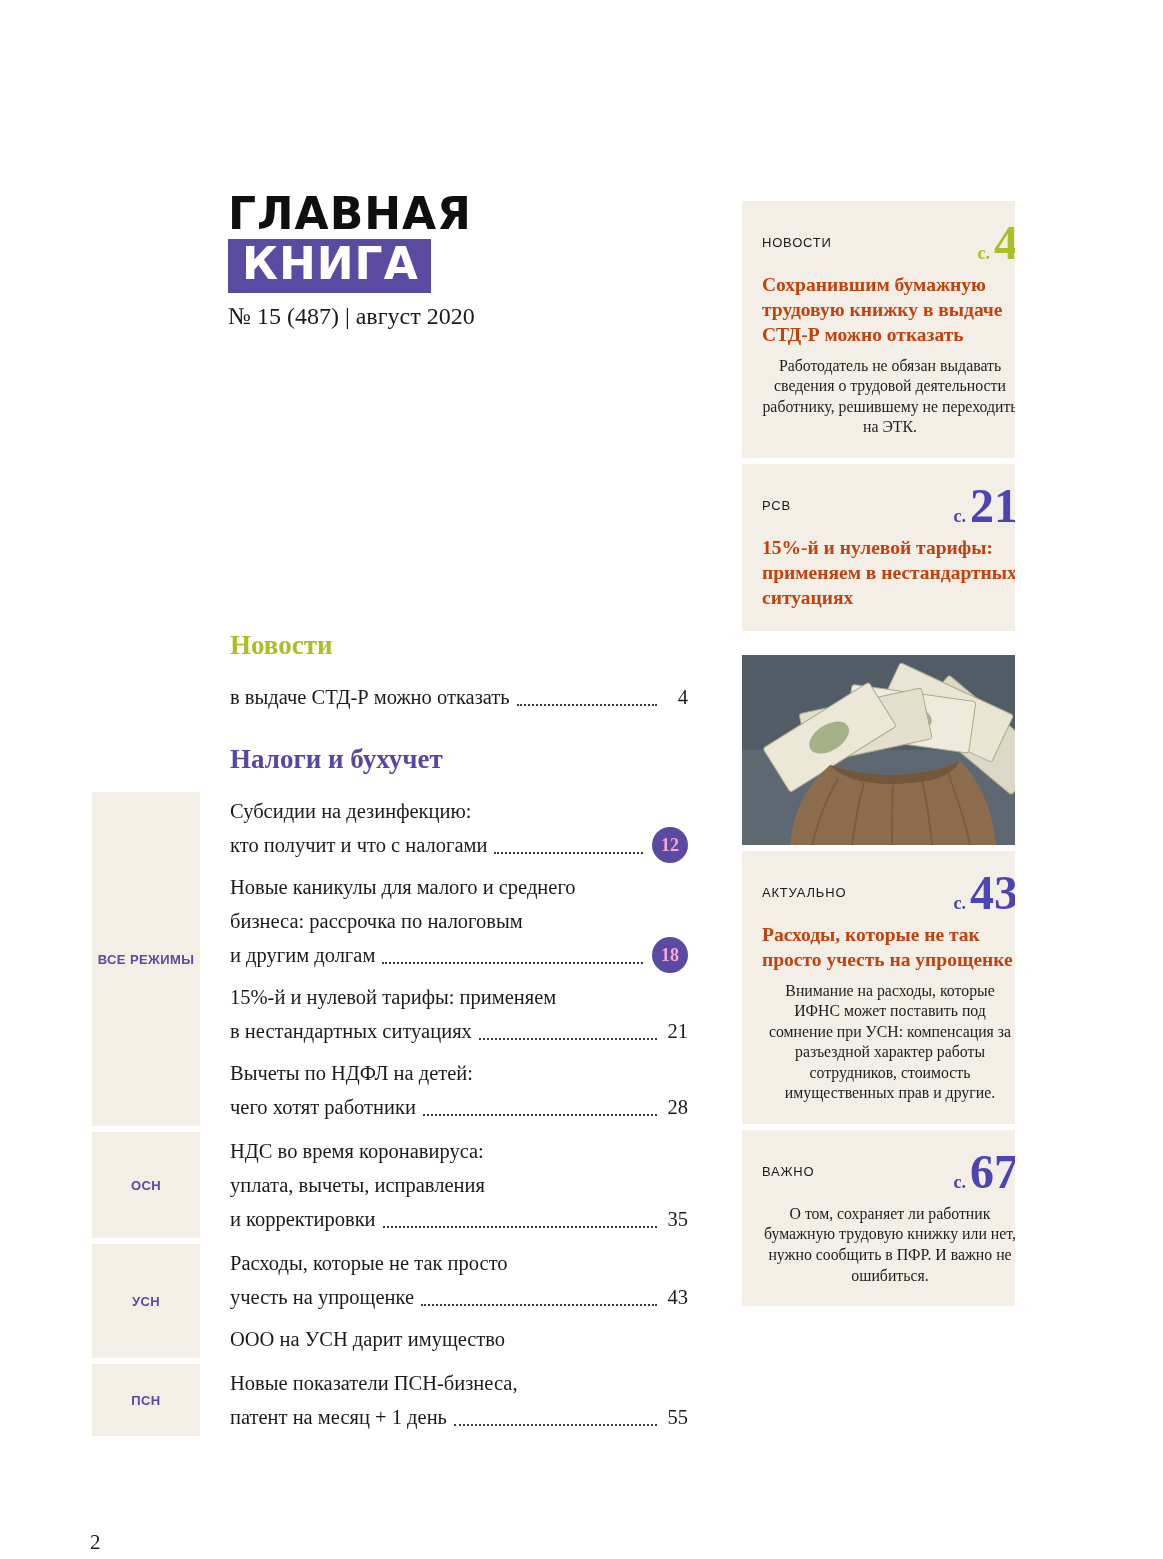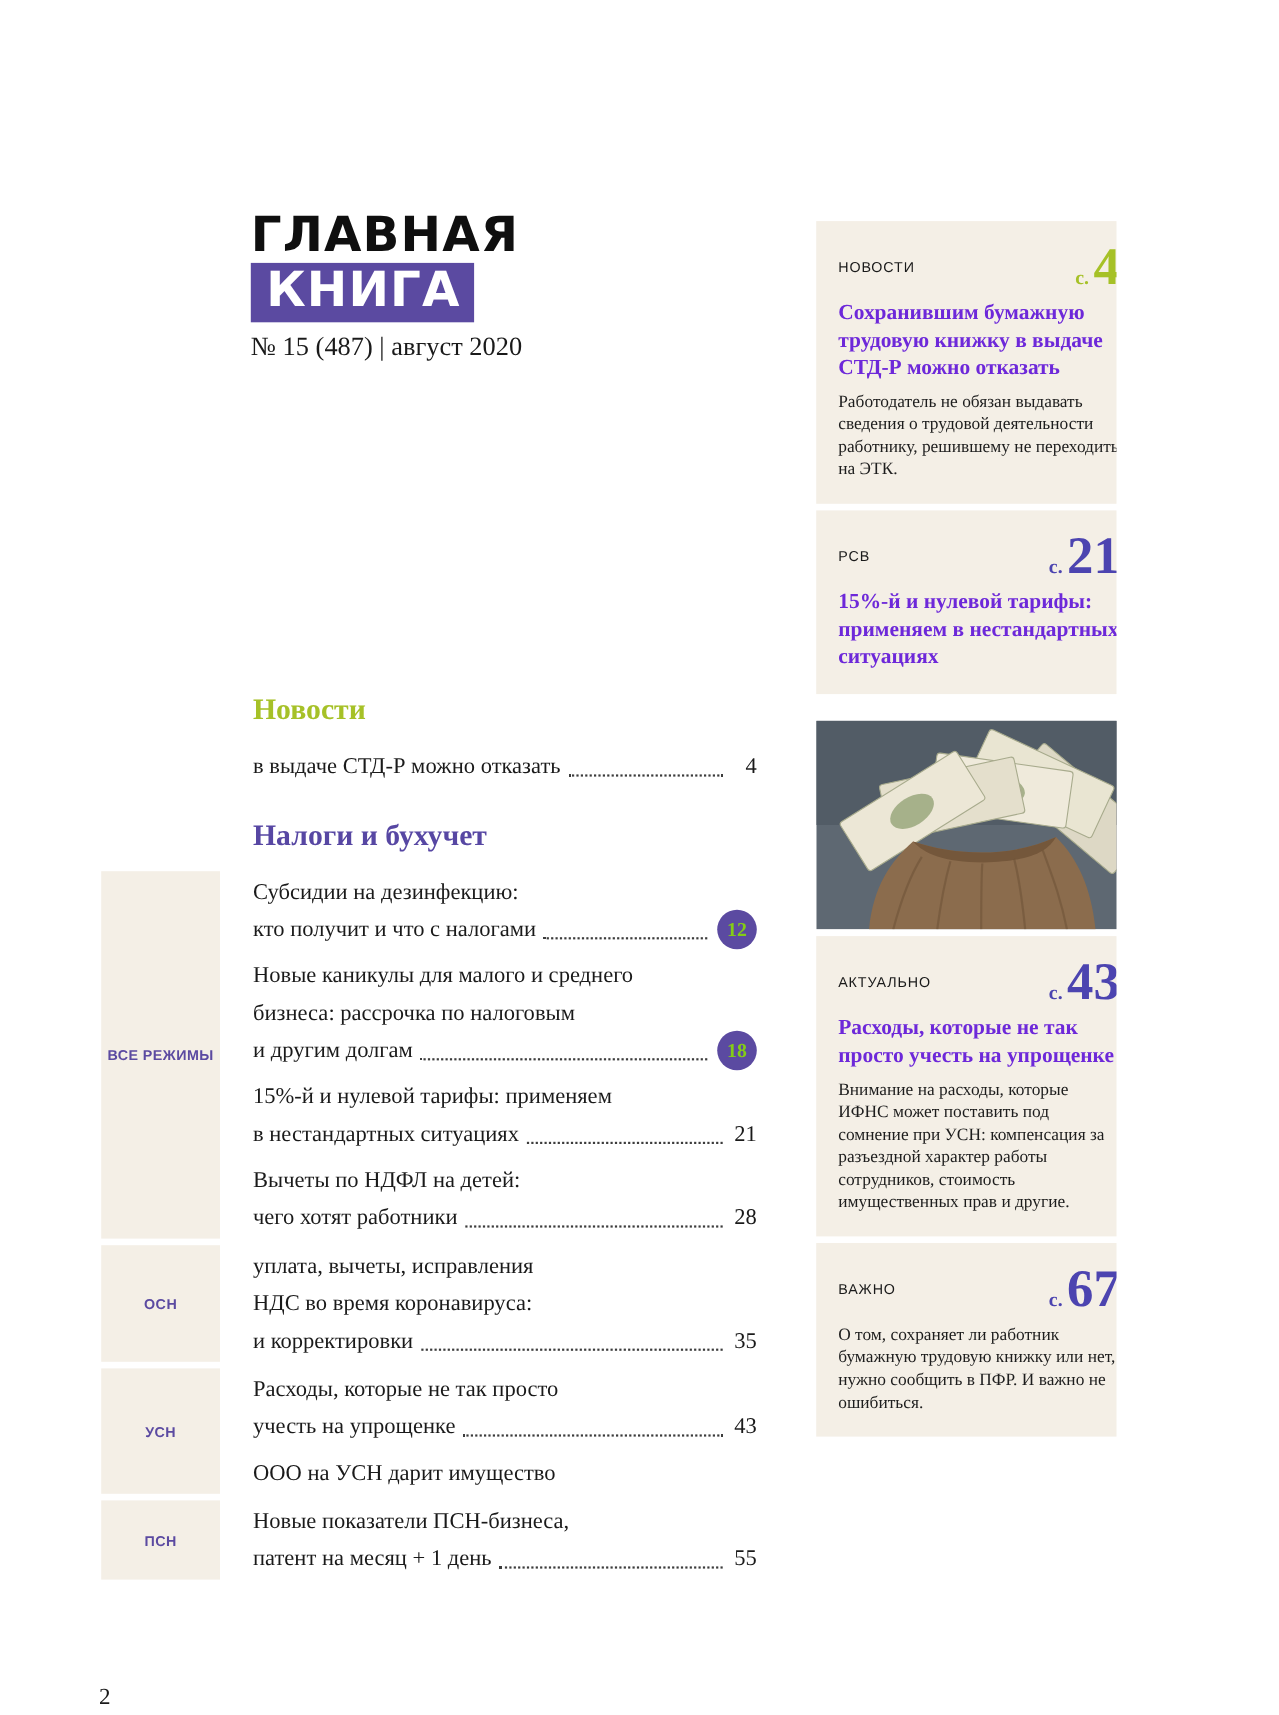--- a/index.html
+++ b/index.html
@@ -41,38 +41,38 @@
   .entry { margin-bottom:8px; }
   .entry:last-child { margin-bottom:0; }
   .entry-line { display:flex; align-items:baseline; font-size:20.5px; line-height:34px; }
   .entry-text { white-space:nowrap; }
   .leader {
     flex:1; min-width:18px; align-self:flex-end;
     border-bottom:2px dotted #3c3c3c; margin:0 5px 8px 7px;
   }
   .page-num { font-size:20.5px; min-width:26px; text-align:right; }
   .page-badge {
-    width:36px; height:36px; border-radius:50%; background:#5b4aa1; color:#84cc16;
+    width:36px; height:36px; border-radius:50%; background:#5b4aa1; color:#f9a8d4;
     font-size:18px; font-weight:bold; display:flex; align-items:center; justify-content:center;
     align-self:center; margin:-4px 0 -4px 4px; flex-shrink:0;
   }
 
   
   .cards { position:absolute; left:742px; top:155px; width:296px; display:flex; flex-direction:column; gap:6px; }
   .card { background:#f4efe6; padding:18px 20px 20px 20px; }
   .card-head { display:flex; justify-content:space-between; align-items:flex-start; }
   .card-label {
     font-family:"Liberation Sans", sans-serif; font-size:13px; letter-spacing:0.8px;
     color:#1a1a1a; margin-top:16px;
   }
   .card-page { display:flex; align-items:baseline; gap:4px; white-space:nowrap; }
   .card-page-prefix { font-size:18px; font-weight:bold; }
   .card-page-num { font-size:48px; font-weight:bold; line-height:1; font-family:"Liberation Serif", serif; }
-  .card-title { font-size:19.5px; font-weight:bold; line-height:1.28; margin-top:6px; color:#6d28d9; }
-  .card-body { font-size:15.8px; line-height:1.3; margin-top:8px; color:#1d1d1d; }
+  .card-title { font-size:19.5px; font-weight:bold; line-height:1.28; margin-top:6px; color:#c2410c; }
+  .card-body { font-size:15.8px; line-height:1.3; margin-top:8px; color:#1d1d1d;text-align:center; }
   .photo { margin-top:18px; height:190px; overflow:hidden; }
   .photo svg { display:block; }
 
   
   .folio { position:absolute; left:90px; top:1484px; font-size:21px; }
 </style>
 </head>
 <body>
 
 <div class="page">
@@ -149,24 +149,24 @@
                 <span class="page-num">28</span>
               </div>
             </div>
           </div>
         </div>
         <div class="toc-group">
           <div class="group-label">ОСН</div>
           <div class="entries">
             <div class="entry">
               <div class="entry-line">
+                <span class="entry-text">НДС во время коронавируса:</span>
+              </div>
+              <div class="entry-line">
                 <span class="entry-text">уплата, вычеты, исправления</span>
-              </div>
-              <div class="entry-line">
-                <span class="entry-text">НДС во время коронавируса:</span>
               </div>
               <div class="entry-line">
                 <span class="entry-text">и корректировки</span>
                 <span class="leader"></span>
                 <span class="page-num">35</span>
               </div>
             </div>
           </div>
         </div>
         <div class="toc-group">

